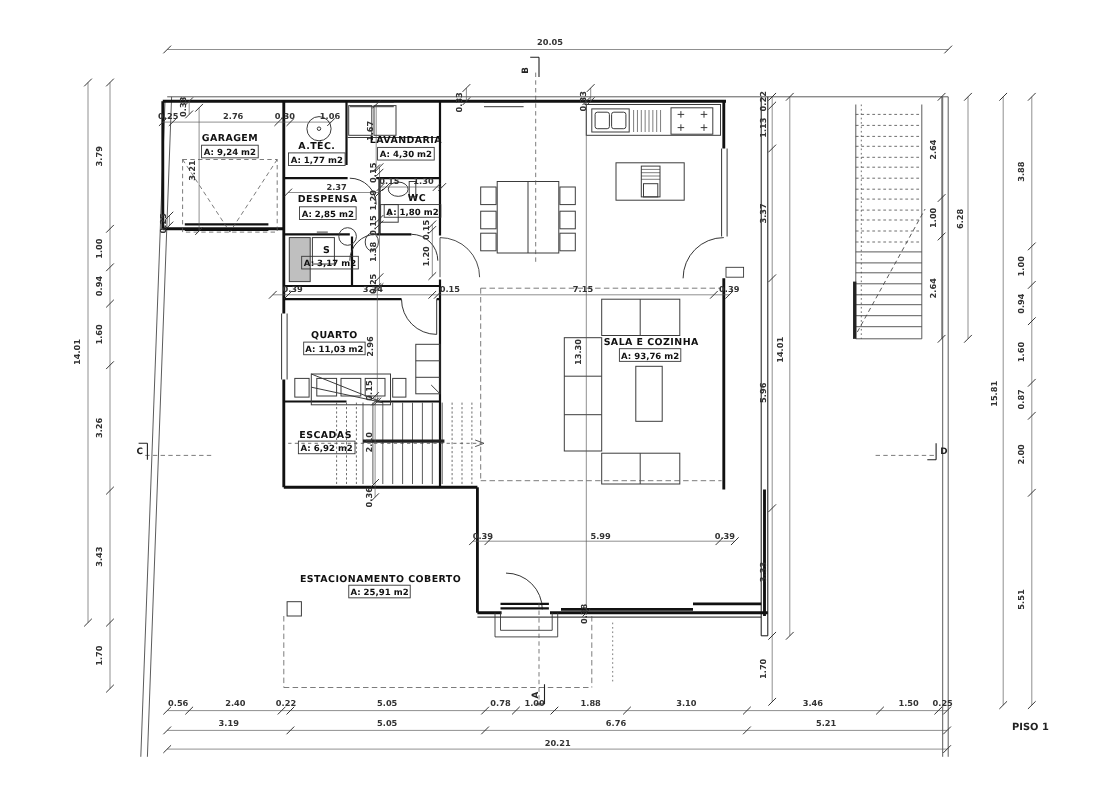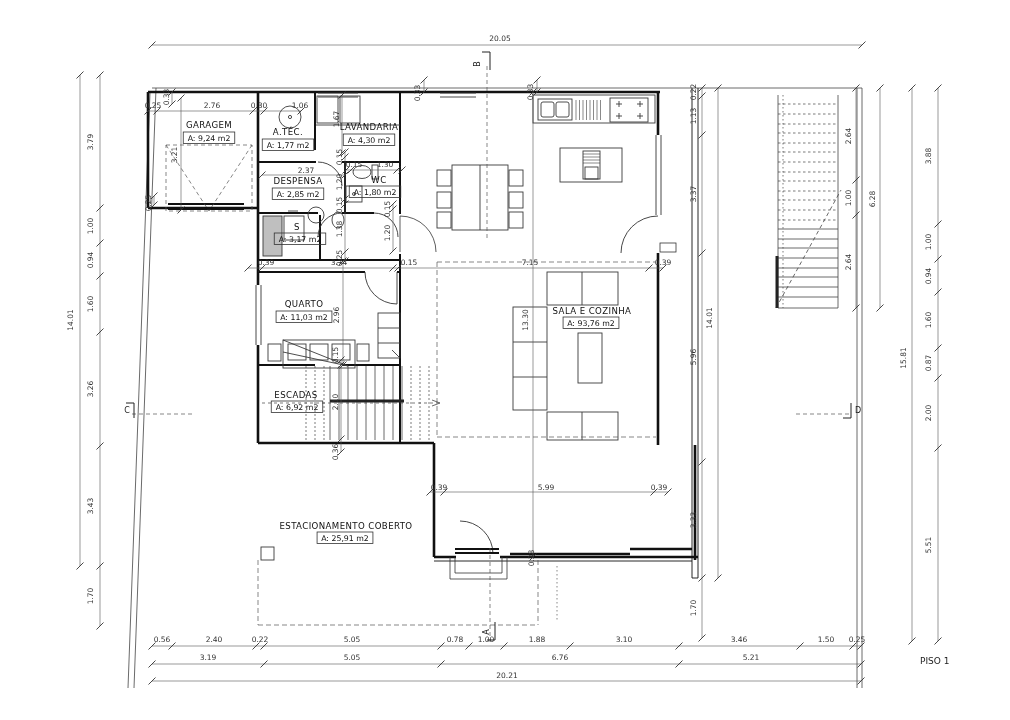--- a/index.html
+++ b/index.html
@@ -1,17 +1,17 @@
 <!DOCTYPE html>
 <html><head>
 <meta charset="utf-8">
 <style>
   html,body{margin:0;padding:0;background:#e8e8e8;}
   #stage{position:relative;width:1010px;height:720px;background:#ffffff;overflow:hidden;
-         font-family:"DejaVu Sans","Liberation Sans",sans-serif;}
+         font-family:"DejaVu Sans","Liberation Sans",sans-serif;font-weight:bold;}
   svg text{font-family:"DejaVu Sans","Liberation Sans",sans-serif;fill:#222;}
   .dim{font-size:7.5px;fill:#333;}
   .room{font-size:8.6px;fill:#111;letter-spacing:.4px;}
   .area{font-size:7.8px;fill:#111;}
   .marker{font-size:8px;fill:#222;}
   .piso{font-size:9px;fill:#222;}
 </style>
 </head>
 <body>
 

